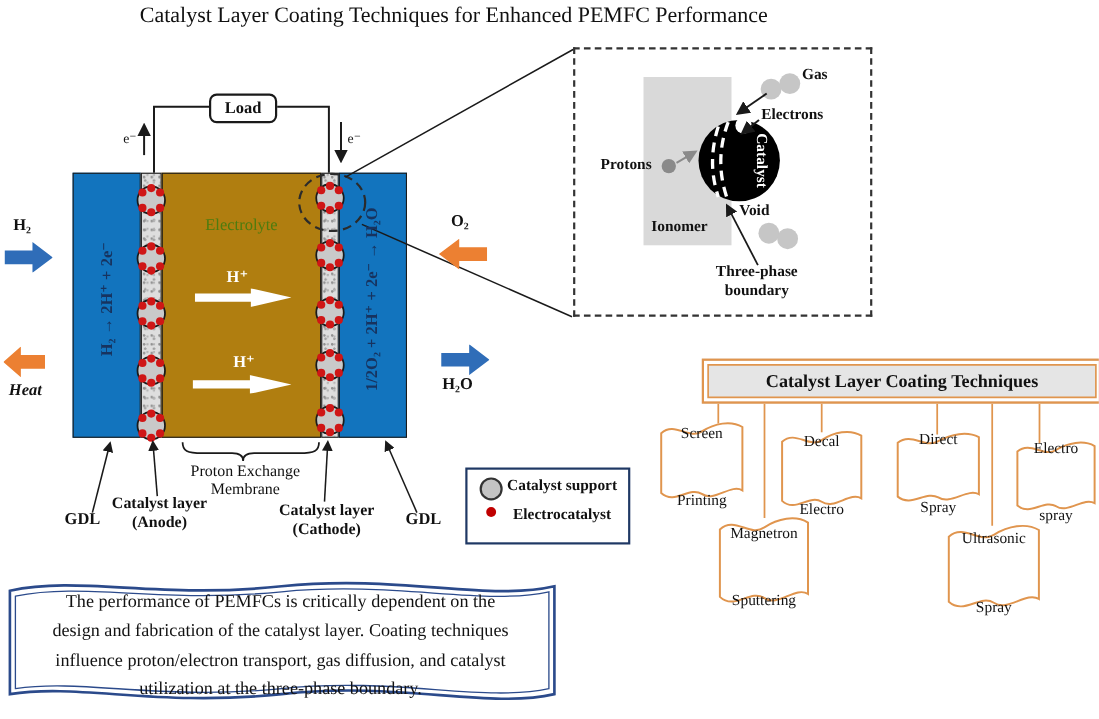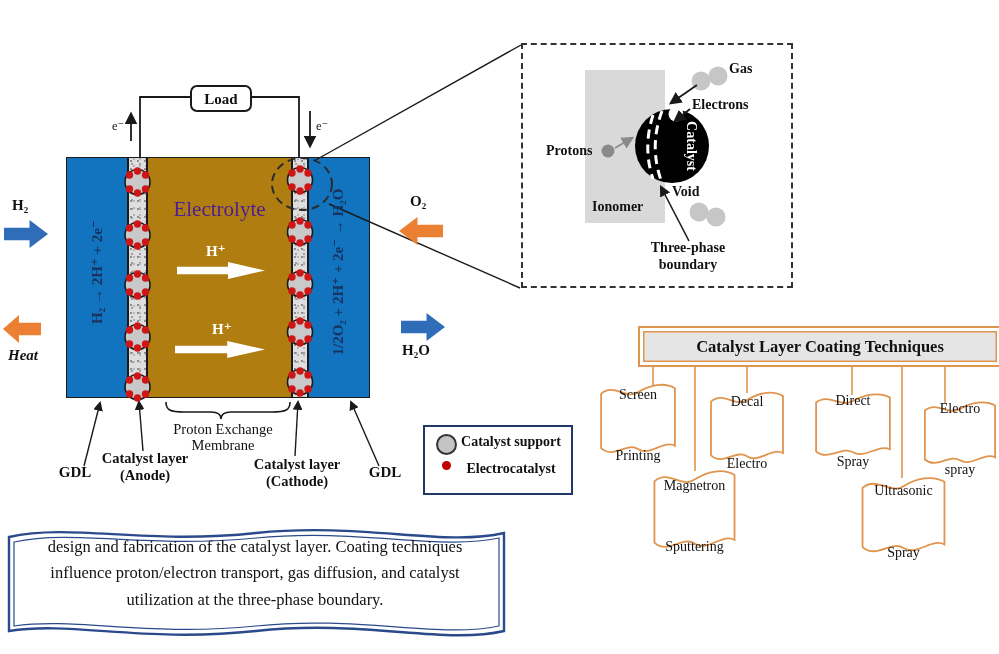--- a/index.html
+++ b/index.html
@@ -74,20 +74,21 @@
   
   #summary-text{left:18px;top:534px;width:474px;font-size:16.5px;line-height:1.6;text-align:center;}
 
   svg.overlay{left:0;top:0;pointer-events:none;}
 </style>
 </head>
 <body>
 
 <div id="canvas">
 
+  <div id="title" class="abs z3">Catalyst Layer Coating Techniques for Enhanced PEMFC Performance</div>
 
   <div id="gdl-a" class="abs col z1"></div>
   <div id="strip-a" class="abs col z1 speckle"></div>
   <div id="electrolyte" class="abs col z1"></div>
   <div id="strip-c" class="abs col z1 speckle"></div>
   <div id="gdl-c" class="abs col z1"></div>
 
   <div id="inset-box" class="abs z1"></div>
   <div id="ionomer-rect" class="abs z1"></div>
   <div id="catalyst-circle" class="abs z1"></div>
@@ -157,20 +158,21 @@
   <div class="abs z3 flag-label" style="left:858px;top:474px;width:91px;height:87px;">
     <span>Ultrasonic</span>
     <span>Spray</span>
   </div>
 
   <svg class="abs z1" style="left:3px;top:520px;" width="507" height="127" viewBox="0 0 507 127">
     <path d="M 6,17 C 70,3 140,25 253,13 C 360,2 440,27 501,13 L 501,111 C 440,125 360,99 253,111 C 140,123 70,101 6,111 Z" fill="#fff" stroke="#2b4a8b" stroke-width="2.4"></path>
     <path d="M 11,22 C 74,9 142,29 253,18 C 356,8 436,31 496,18 L 496,106 C 436,119 356,95 253,106 C 142,117 74,97 11,106 Z" fill="none" stroke="#2b4a8b" stroke-width="1.2"></path>
   </svg>
   <div id="summary-text" class="abs z3">
+    <div>The performance of PEMFCs is critically dependent on the</div>
     <div>design and fabrication of the catalyst layer. Coating techniques</div>
     <div>influence proton/electron transport, gas diffusion, and catalyst</div>
     <div>utilization at the three-phase boundary.</div>
   </div>
 
   <svg class="abs overlay z2" width="999" height="654" viewBox="0 0 999 654">
     <defs>
       <marker id="mb" viewBox="0 0 10 10" refX="8" refY="5" markerWidth="7" markerHeight="7" orient="auto-start-reverse">
         <path d="M0,0 L10,5 L0,10 Z" fill="#1a1a1a"></path>
         </marker>
@@ -259,21 +261,21 @@
   <div class="abs z3 lbl" style="left:8px;top:347px;font-style:italic;">Heat</div>
   <div class="abs z3 lbl" style="left:410px;top:193px;">O₂</div>
   <div class="abs z3 lbl" style="left:402px;top:342px;">H₂O</div>
 
   <div class="abs z3 elabel" style="left:112px;top:118px;">e⁻</div>
   <div class="abs z3 elabel" style="left:316px;top:118px;">e⁻</div>
 
   <div id="rx-anode" class="abs z3 rot-n90">H₂ → 2H⁺ + 2e⁻</div>
   <div id="rx-cathode" class="abs z3 rot-n90">1/2O₂ + 2H⁺ + 2e⁻ → H₂O</div>
 
-  <div class="abs z3 ctr" style="left:147px;top:197px;width:145px;font-size:21px;color:#4c1d95;">Electrolyte</div>
+  <div class="abs z3 ctr" style="left:147px;top:197px;width:145px;font-size:15px;color:#4d7c0f;">Electrolyte</div>
   <div class="abs z3 lbl" style="left:206px;top:242px;color:#fff;">H⁺</div>
   <div class="abs z3 lbl" style="left:212px;top:320px;color:#fff;">H⁺</div>
 
   <div class="abs z3 lbl ctr" style="left:52px;top:464px;width:46px;">GDL</div>
   <div class="abs z3 ctr" style="left:93px;top:450px;width:104px;font-weight:bold;font-size:14.5px;line-height:1.15;">
     <div>Catalyst layer</div>
     <div>(Anode)</div>
   </div>
   <div class="abs z3 ctr" style="left:160px;top:421px;width:126px;font-size:14.5px;line-height:1.12;">
     <div>Proton Exchange</div>

